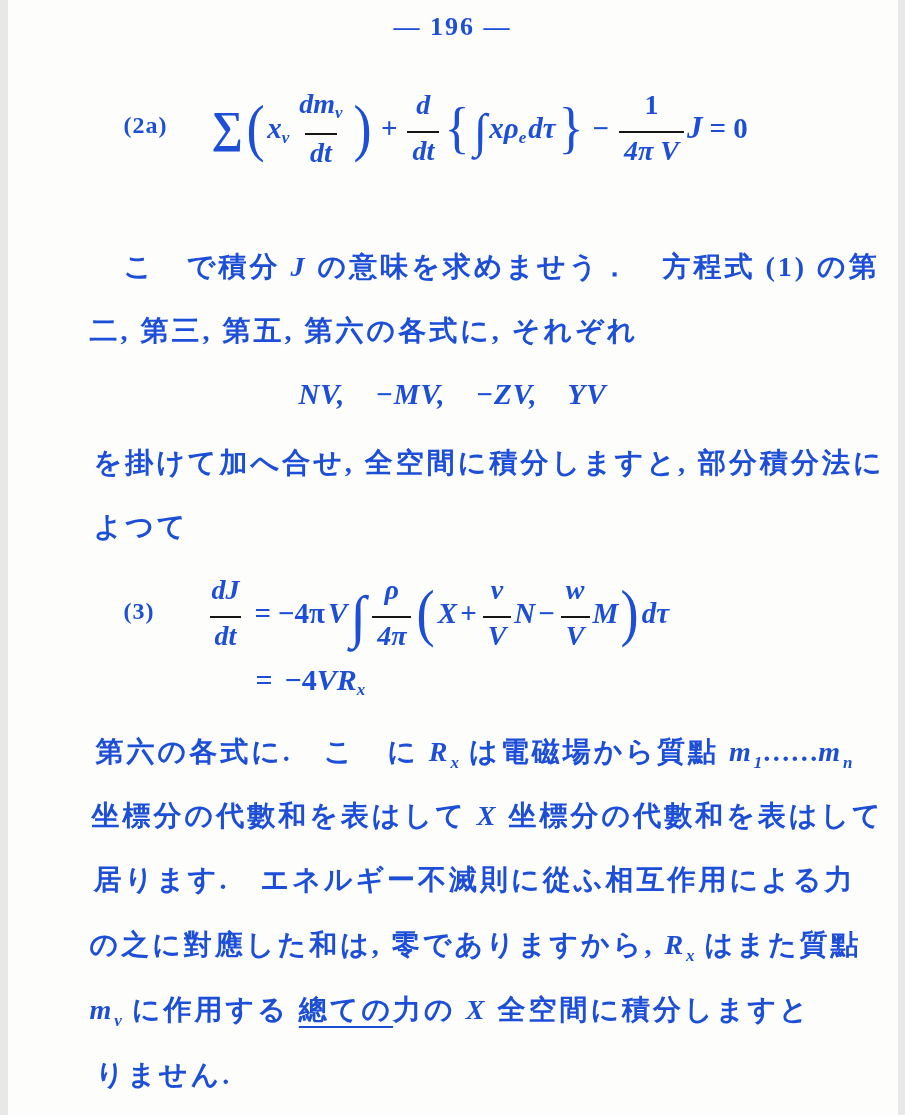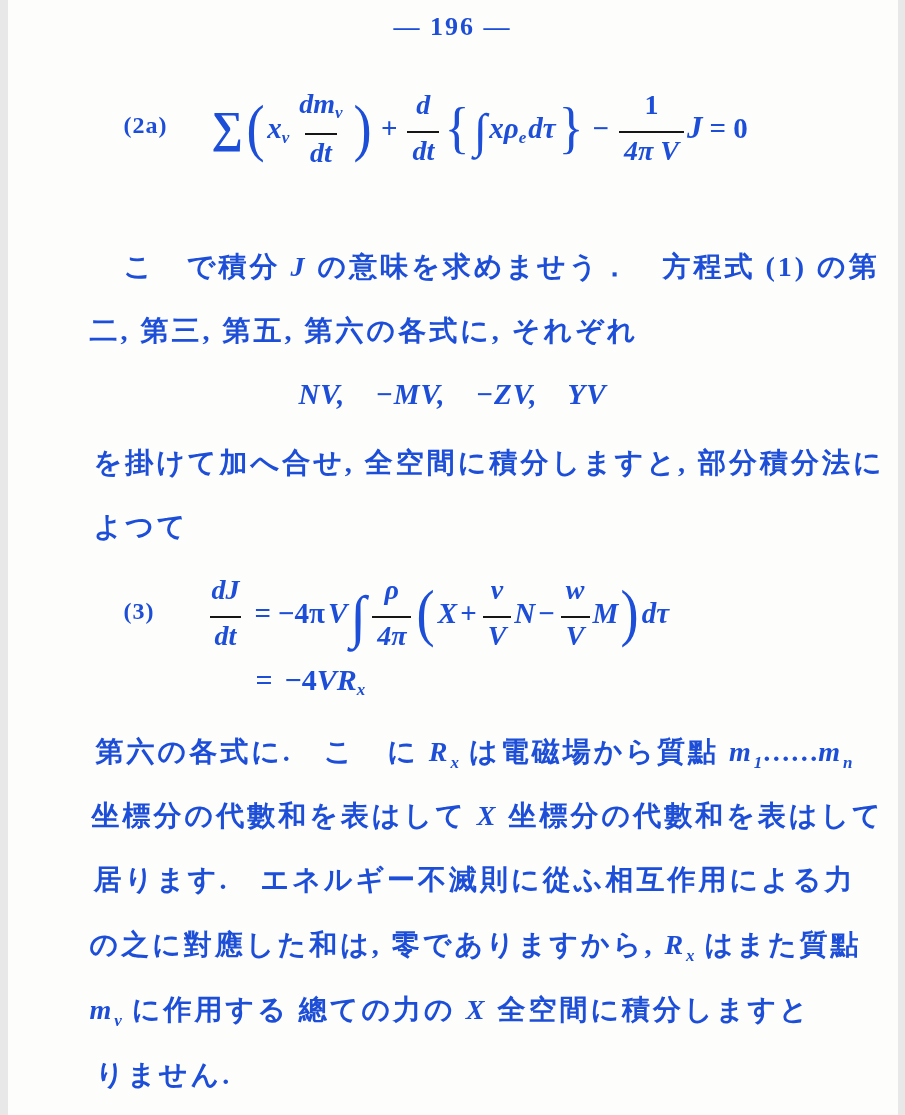--- a/index.html
+++ b/index.html
@@ -27,21 +27,21 @@
     text-align:center;
     white-space:pre;
     font-size:29px;
     font-weight:600;
     letter-spacing:1px;
   }
   .mi{font-style:italic;font-family:"Liberation Serif","DejaVu Serif",serif;}
   .rm{font-style:normal;}
   .bold{font-weight:bold;}
   .msub{font-size:17px;font-style:italic;vertical-align:-7px;letter-spacing:0;}
-  .uline{text-underline-offset:7px;text-decoration-thickness:2px;}
+  .uline{text-decoration:underline;text-underline-offset:7px;text-decoration-thickness:2px;}
   
   .eqrow{position:absolute;left:0;width:100%;}
   .eqlabel{position:absolute;font-size:24px;font-weight:600;letter-spacing:1px;}
   .eqbody{
     position:absolute;
     display:flex;align-items:center;
     height:100%;
     font-size:29px;font-weight:600;
     white-space:nowrap;
   }

